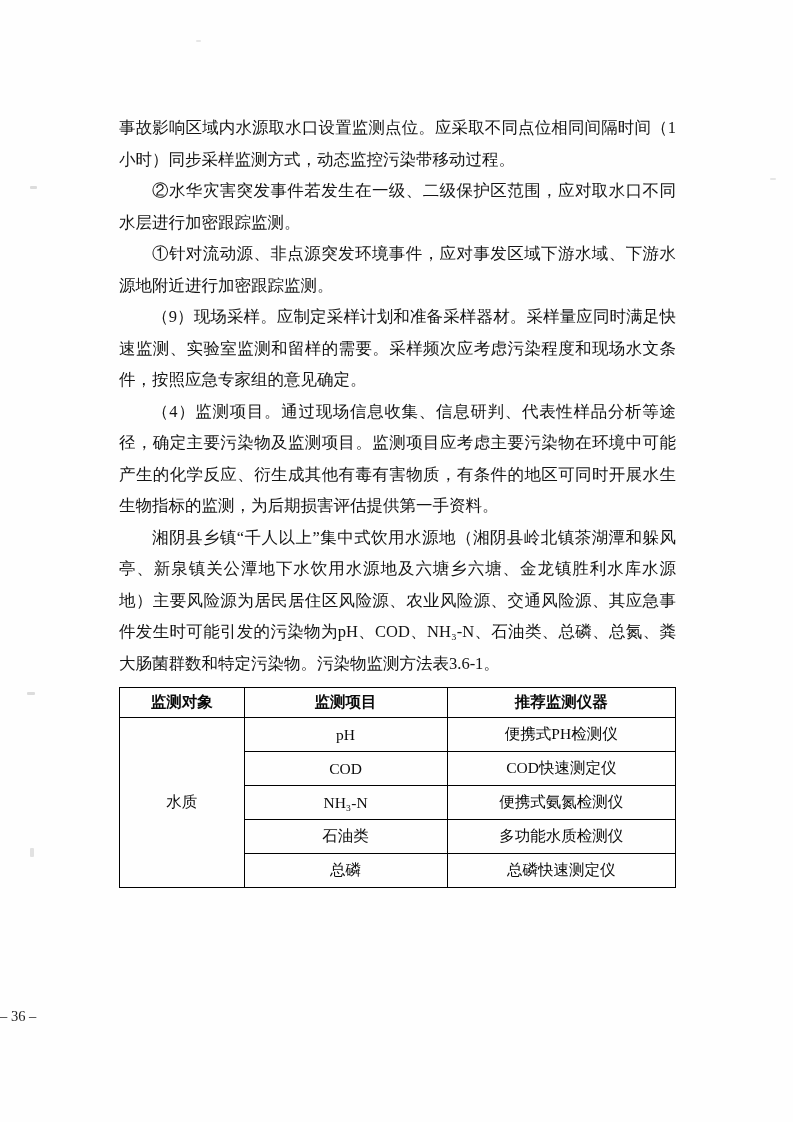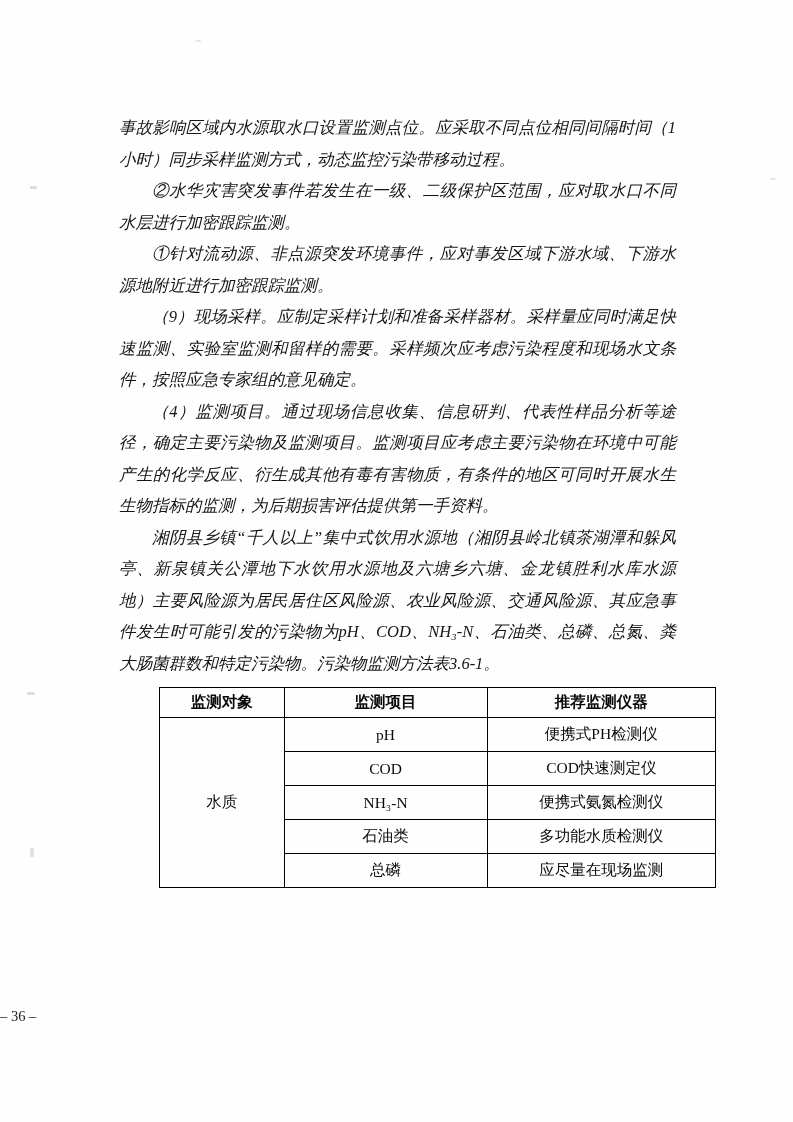--- a/index.html
+++ b/index.html
@@ -18,36 +18,34 @@
     position: absolute;
     left: 119px;
     top: 112px;
     width: 557px;
   }
   p.para {
     font-size: 16.5px;
     line-height: 31.5px;
     text-align: justify;
     color: #141414;
-    font-style: italic;
   }
   p.indent { text-indent: 2em; }
   .table-caption {
     margin-top: 12px;
     text-align: center;
     font-weight: bold;
     font-size: 16px;
     letter-spacing: 0.5px;
     color: #0a0a0a;
   }
   table.monitor {
     margin-top: 8px;
     width: 100%;
     border-collapse: collapse;
-    margin-left: 40px;
   }
   table.monitor th, table.monitor td {
     border: 1.6px solid #000;
     text-align: center;
     vertical-align: middle;
     font-size: 15.5px;
     color: #0a0a0a;
     padding: 0;
   }
   table.monitor thead th { height: 30px; font-weight: bold; }
@@ -113,21 +111,21 @@
         <tr>
           <td>NH₃-N</td>
           <td>便携式氨氮检测仪</td>
         </tr>
         <tr>
           <td>石油类</td>
           <td>多功能水质检测仪</td>
         </tr>
         <tr>
           <td>总磷</td>
-          <td>应尽量在现场监测</td>
+          <td>总磷快速测定仪</td>
         </tr>
       </tbody>
     </table>
 
   </div>
 
   <div class="page-number">– 36 –</div>
 
 </div>
 

